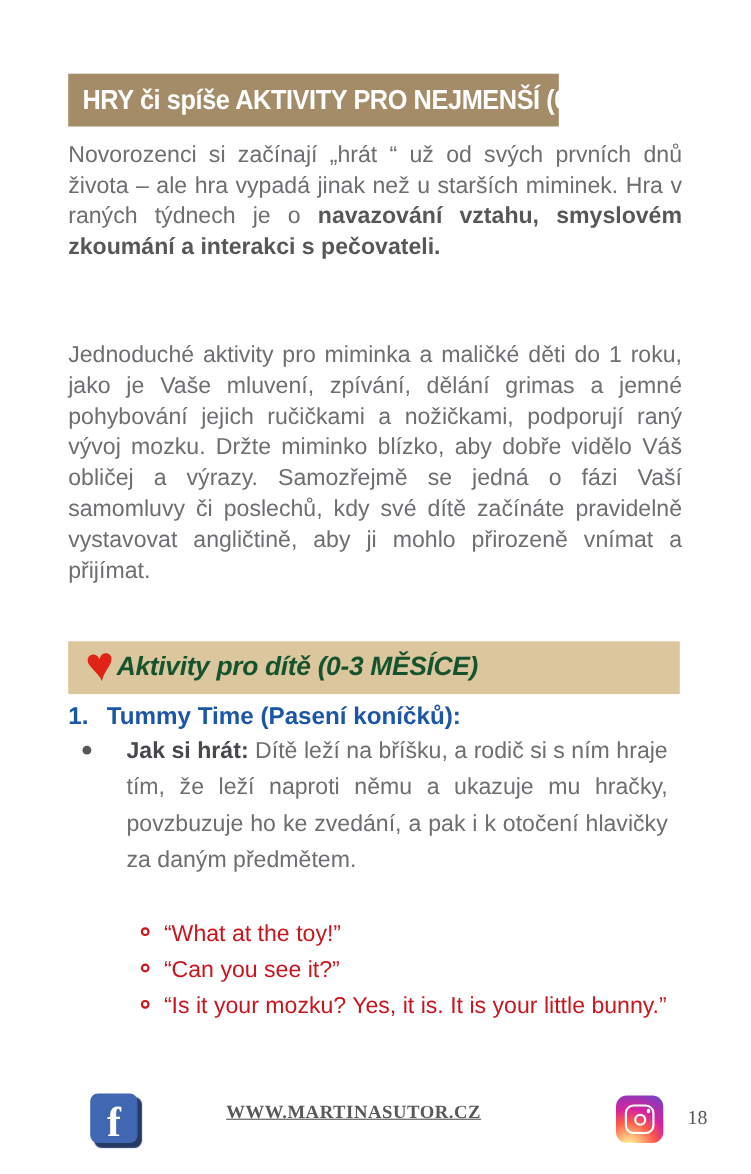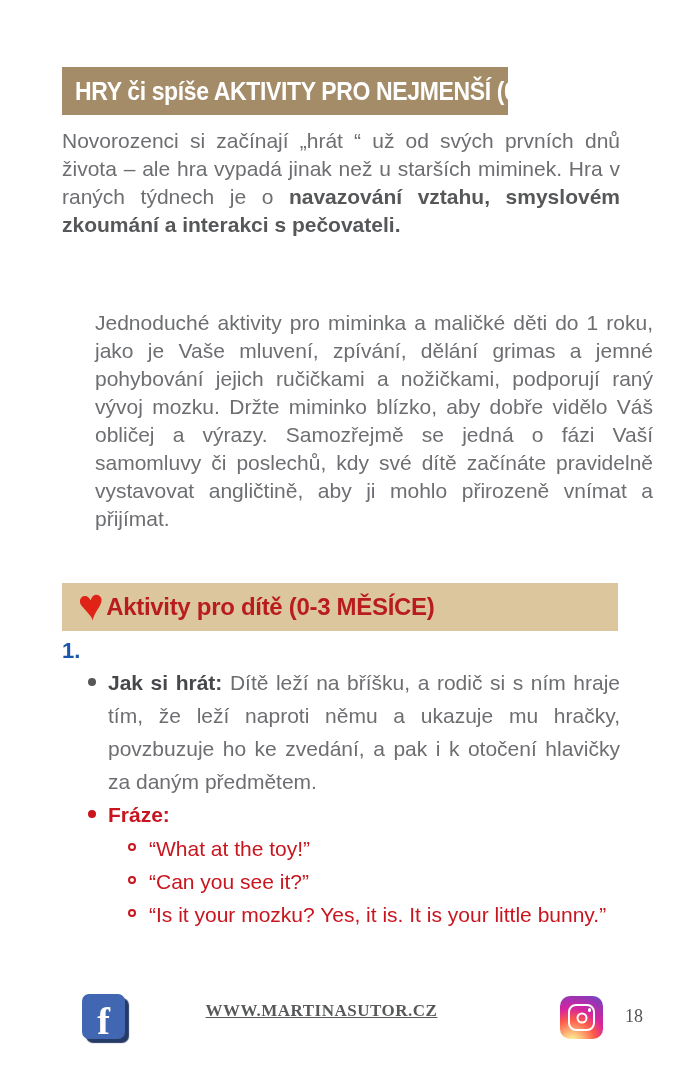--- a/index.html
+++ b/index.html
@@ -28,21 +28,21 @@
     font-size: 25px;
     font-weight: 700;
     letter-spacing: -0.4px;
     white-space: nowrap;
     transform: scaleX(0.92);
     transform-origin: left center;
   }
   
   .content { position: absolute; left: 62px; width: 558px; }
   .p1 { top: 127px; }
-  .p2 { top: 309px; margin-left: 33px; }
+  .p2 { top: 309px; }
   .para {
     font-size: 21px;
     line-height: 28px;
     text-align: justify;
     color: #6d6e71;
   }
   .para b { color: #565759; font-weight: 700; }
   
   .section-banner {
     position: absolute;
@@ -55,42 +55,44 @@
   }
   .heart {
     color: #e02317;
     font-size: 44px;
     line-height: 40px;
     transform: rotate(-6deg);
     margin-right: 2px;
     margin-top: -4px;
   }
   .section-banner .title {
-    color: #b91c1c;
+    color: #14532d;
     font-size: 24px;
     font-weight: 700;
+    font-style: italic;
     letter-spacing: -0.3px;
     white-space: nowrap;
   }
   
   .activity-heading {
     position: absolute;
     left: 62px; top: 638px;
     width: 558px;
     color: #1b56a7;
     font-size: 22px;
     font-weight: 700;
     display: flex;
   }
   .activity-heading .num { width: 35px; }
   .bullet-row {
     position: absolute;
-    left: 88px;
+    left: 75px;
     width: 532px;
     display: flex;
+    gap: 20px;
   }
   .bullet-row .marker {
     flex: 0 0 auto;
     width: 8px; height: 8px;
     border-radius: 50%;
     margin: 12px 12px 0 0;
   }
   .marker.dark { background: #565759; }
   .marker.red  { background: #c9151e; }
   .bullet-row .btext {
@@ -203,31 +205,28 @@
 
   <p class="content para p2">Jednoduché aktivity pro miminka a maličké děti do 1 roku, jako je Vaše mluvení, zpívání, dělání grimas a jemné pohybování jejich ručičkami a nožičkami, podporují raný vývoj mozku. Držte miminko blízko, aby dobře vidělo Váš obličej a výrazy. Samozřejmě se jedná o fázi Vaší samomluvy či poslechů, kdy své dítě začínáte pravidelně vystavovat angličtině, aby ji mohlo přirozeně vnímat a přijímat.</p>
 
   <div class="section-banner">
     <span class="heart">♥</span>
     <span class="title">Aktivity pro dítě (0-3 MĚSÍCE)</span>
   </div>
 
   <div class="activity-heading">
     <span class="num">1.</span>
+    <span>Tummy Time (Pasení koníčků):</span>
   </div>
 
   <div class="bullet-row b-jak">
     <span class="marker dark"></span>
     <span class="btext"><span class="blabel">Jak si hrát:</span><span> Dítě leží na bříšku, a rodič si s ním hraje tím, že leží naproti němu a ukazuje mu hračky, povzbuzuje ho ke zvedání, a pak i k otočení hlavičky za daným předmětem.</span></span>
   </div>
 
-  <div class="bullet-row b-fraze">
-    <span class="marker red"></span>
-    <span class="btext"><span class="blabel">Fráze:</span></span>
-  </div>
 
   <div class="phrase-list">
     <div class="phrase-item">
       <span class="omarker"></span>
       <span>“What at the toy!”</span>
     </div>
     <div class="phrase-item">
       <span class="omarker"></span>
       <span>“Can you see it?”</span>
     </div>

